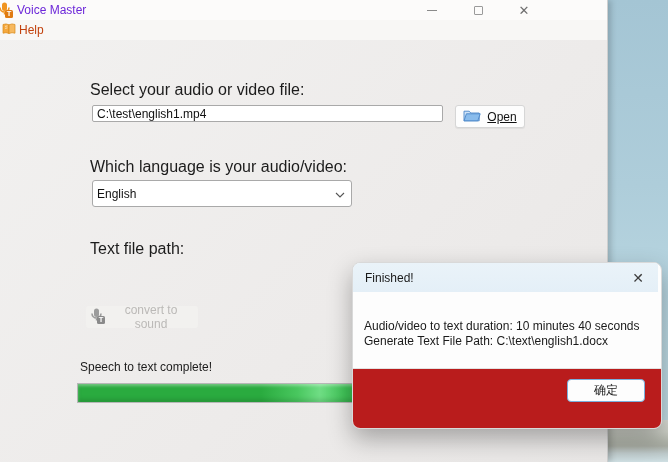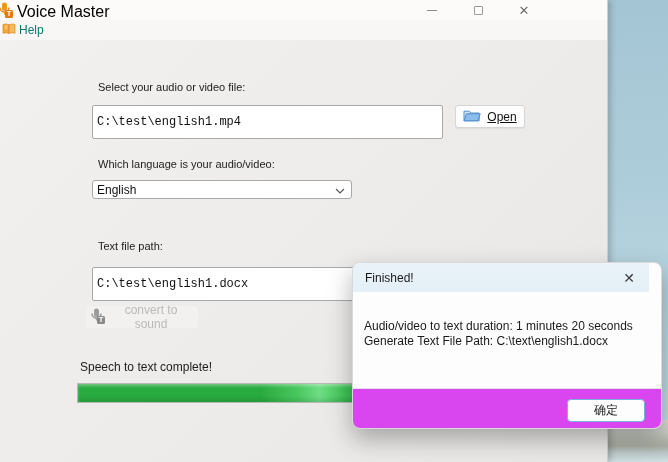--- a/index.html
+++ b/index.html
@@ -12,69 +12,69 @@
   .wallpaper-landscape { position:absolute; left:598px; right:0; top:420px; bottom:0;
     background:linear-gradient(180deg,#dadcd6 0%,#cdd0c7 28%,#b1b5ab 52%,#a9ada4 62%,#becacb 80%,#cfdfe3 100%); }
 
   
   .app-window { position:absolute; left:0; top:0; width:608px; height:462px;
     background:linear-gradient(135deg,#f2f1f0 0%,#edebea 60%,#e9e7e6 100%);
     border-right:1px solid #cfcfcf; box-shadow:3px 0 6px rgba(0,0,0,.18); }
   .titlebar { position:absolute; left:0; top:0; right:0; height:20px; background:#fcfbfa;
     display:flex; align-items:center; }
   .app-icon { position:absolute; left:-3px; top:2px; width:16px; height:16px; }
-  .title-text { position:absolute; left:17px; top:3px; font-size:16px; color:#000000; }
+  .title-text { position:absolute; left:17px; top:3px; font-size:12px; color:#6d28d9; }
   .win-controls { position:absolute; right:60px; top:0; height:20px; display:flex; }
   .win-btn { width:46px; height:20px; display:flex; align-items:center; justify-content:center; }
   .glyph-min { width:10px; height:1px; background:#8a8a8a; }
   .glyph-max { width:9px; height:9px; border:1px solid #9a9a9a; border-radius:1px; }
   .glyph-close { font-size:13px; color:#6f6f6f; line-height:1; }
 
   .menubar { position:absolute; left:0; top:20px; right:0; height:20px; background:#f8f7f5;
     display:flex; align-items:center; }
   .menu-item { display:flex; align-items:center; gap:3px; padding:0 4px 0 2px; height:20px; }
-  .menu-label { font-size:12px; color:#0f766e; }
+  .menu-label { font-size:12px; color:#c2410c; }
 
-  .field-label { position:absolute; font-size:11px; color:#1c1c1c;margin-left:8px; }
-  .text-input { position:absolute; width:351px; height:34px; border:1px solid #a9a9a9;
+  .field-label { position:absolute; font-size:16px; color:#1c1c1c; }
+  .text-input { position:absolute; width:351px; height:17px; border:1px solid #a9a9a9;
     border-radius:2px; background:#fff; font-size:12px; color:#111; padding:0 4px;
-    font-family:Liberation Mono, monospace; }
+    font-family:Liberation Sans, sans-serif; }
   .open-btn { position:absolute; left:455px; top:105px; width:70px; height:23px;
     background:#fdfdfd; border:1px solid #d6d6d6; border-radius:3px;
     display:flex; align-items:center; justify-content:center; gap:6px;
     font-size:12px; color:#111; box-shadow:0 1px 1px rgba(0,0,0,.06);text-decoration:underline; }
-  .select-box { position:absolute; left:92px; top:180px; width:260px; height:19px;
+  .select-box { position:absolute; left:92px; top:180px; width:260px; height:27px;
     background:#fff; border:1px solid #a9a9a9; border-radius:3px;
     display:flex; align-items:center; font-size:12px; color:#111; padding:0 6px 0 4px; }
   .select-box .sel-val { flex:1; }
   .convert-btn { position:absolute; left:86px; top:306px; width:112px; height:22px;
     background:#f2f1ef; border:none; border-radius:3px;
     display:flex; align-items:center; gap:5px; padding:0 6px 0 3px;
     font-size:12px; color:#bbb9b7; font-family:"Liberation Sans","DejaVu Sans",sans-serif; }
   .status-text { position:absolute; left:80px; top:360px; font-size:12px; color:#1c1c1c; }
   .progress { position:absolute; left:77px; top:383px; width:368px; height:20px;
     background:#e6e6e6; border:1px solid #b7b7b7; overflow:hidden; }
   .progress-fill { height:100%;
     background:linear-gradient(90deg,#2aab3f 0%,#2aab3f 50%,#49c75f 60%,#6fdd84 66%,#3fc457 73%,#2aab3f 84%,#2aab3f 100%);
     box-shadow:inset 0 2px 3px rgba(255,255,255,.35), inset 0 -3px 4px rgba(0,0,0,.12); }
 
   
   .dialog { position:absolute; left:352px; top:262px; width:310px; height:167px;
     background:#fdfdfd; border-radius:8px; border:1px solid #d9d9d9;
     box-shadow:0 10px 24px rgba(0,0,0,.3); overflow:hidden; }
-  .dlg-titlebar { position:absolute; left:0; top:0; right:12px; height:29px;
+  .dlg-titlebar { position:absolute; left:0; top:0; right:3px; height:29px;
     background:linear-gradient(180deg,#eaf3f9 0%,#e4eff7 100%);
     display:flex; align-items:center; padding:0 12px; }
   .dlg-title { font-size:12px; color:#1a1a1a; }
   .dlg-close { margin-left:auto; font-size:14px; color:#3c3c3c; line-height:1; padding:2px 2px; }
   .dlg-body { position:absolute; left:0; top:29px; right:0; bottom:46px; background:#fdfdfd;
     padding:27px 0 0 11px; }
   .dlg-line { font-size:12px; color:#1a1a1a; line-height:14.8px; white-space:pre; }
-  .dlg-footer { position:absolute; left:0; right:0; bottom:0; height:40px;
-    background:#d946ef; border-top:1px solid #e2e2e2; }
+  .dlg-footer { position:absolute; left:0; right:0; bottom:0; height:60px;
+    background:#b91c1c; border-top:1px solid #e2e2e2; }
   .ok-btn { position:absolute; right:16px; top:10px; width:78px; height:23px;
     background:#fdfdfd; border:1px solid #7ab0dc; border-radius:4px;
     font-size:12px; color:#1a1a1a; display:flex; align-items:center; justify-content:center;
     font-family:"Liberation Sans","DejaVu Sans",sans-serif; }
 </style>
 </head>
 <body>
 
 <div class="screen">
   <div class="wallpaper"></div>
@@ -135,21 +135,20 @@
     <div class="select-box">
       <span class="sel-val">English</span>
       <span>
         <svg width="10" height="6" viewBox="0 0 10 6">
             <polyline points="1,1 5,5 9,1" fill="none" stroke="#555" stroke-width="1.1"></polyline>
           </svg>
       </span>
     </div>
 
     <span class="field-label" style="left:90px; top:240px;">Text file path:</span>
-    <input class="text-input" style="left: 92px; top: 267px;" value="C:\test\english1.docx">
 
     <button class="convert-btn">
       <span>
         <svg width="16" height="16" viewBox="0 0 16 16">
           <rect x="5" y="0.5" width="5" height="8.5" rx="2.5" fill="#9c9c9c"></rect>
           <path d="M3 5.5a4.5 4.5 0 0 0 9 0" fill="none" stroke="#9c9c9c" stroke-width="1.6"></path>
           <line x1="7.5" y1="10.5" x2="7.5" y2="12.5" stroke="#9c9c9c" stroke-width="1.4"></line>
           <rect x="8" y="8" width="8" height="8" rx="1.5" fill="#8a8a8a"></rect>
           <text x="12" y="14.4" font-size="7.5" font-weight="bold" fill="#fff" text-anchor="middle" font-family="Liberation Sans, sans-serif">T</text>
         </svg>
@@ -162,20 +161,20 @@
       <div class="progress-fill" style="width:100%;"></div>
     </div>
   </div>
 
   <div class="dialog">
     <div class="dlg-titlebar">
       <span class="dlg-title">Finished!</span>
       <span class="dlg-close">✕</span>
     </div>
     <div class="dlg-body">
-      <div class="dlg-line">Audio/video to text duration: 1 minutes 20 seconds</div>
+      <div class="dlg-line">Audio/video to text duration: 10 minutes 40 seconds</div>
       <div class="dlg-line">Generate Text File Path: C:\text\english1.docx</div>
     </div>
     <div class="dlg-footer">
       <button class="ok-btn">确定</button>
     </div>
   </div>
 </div>
 
 </body></html>

